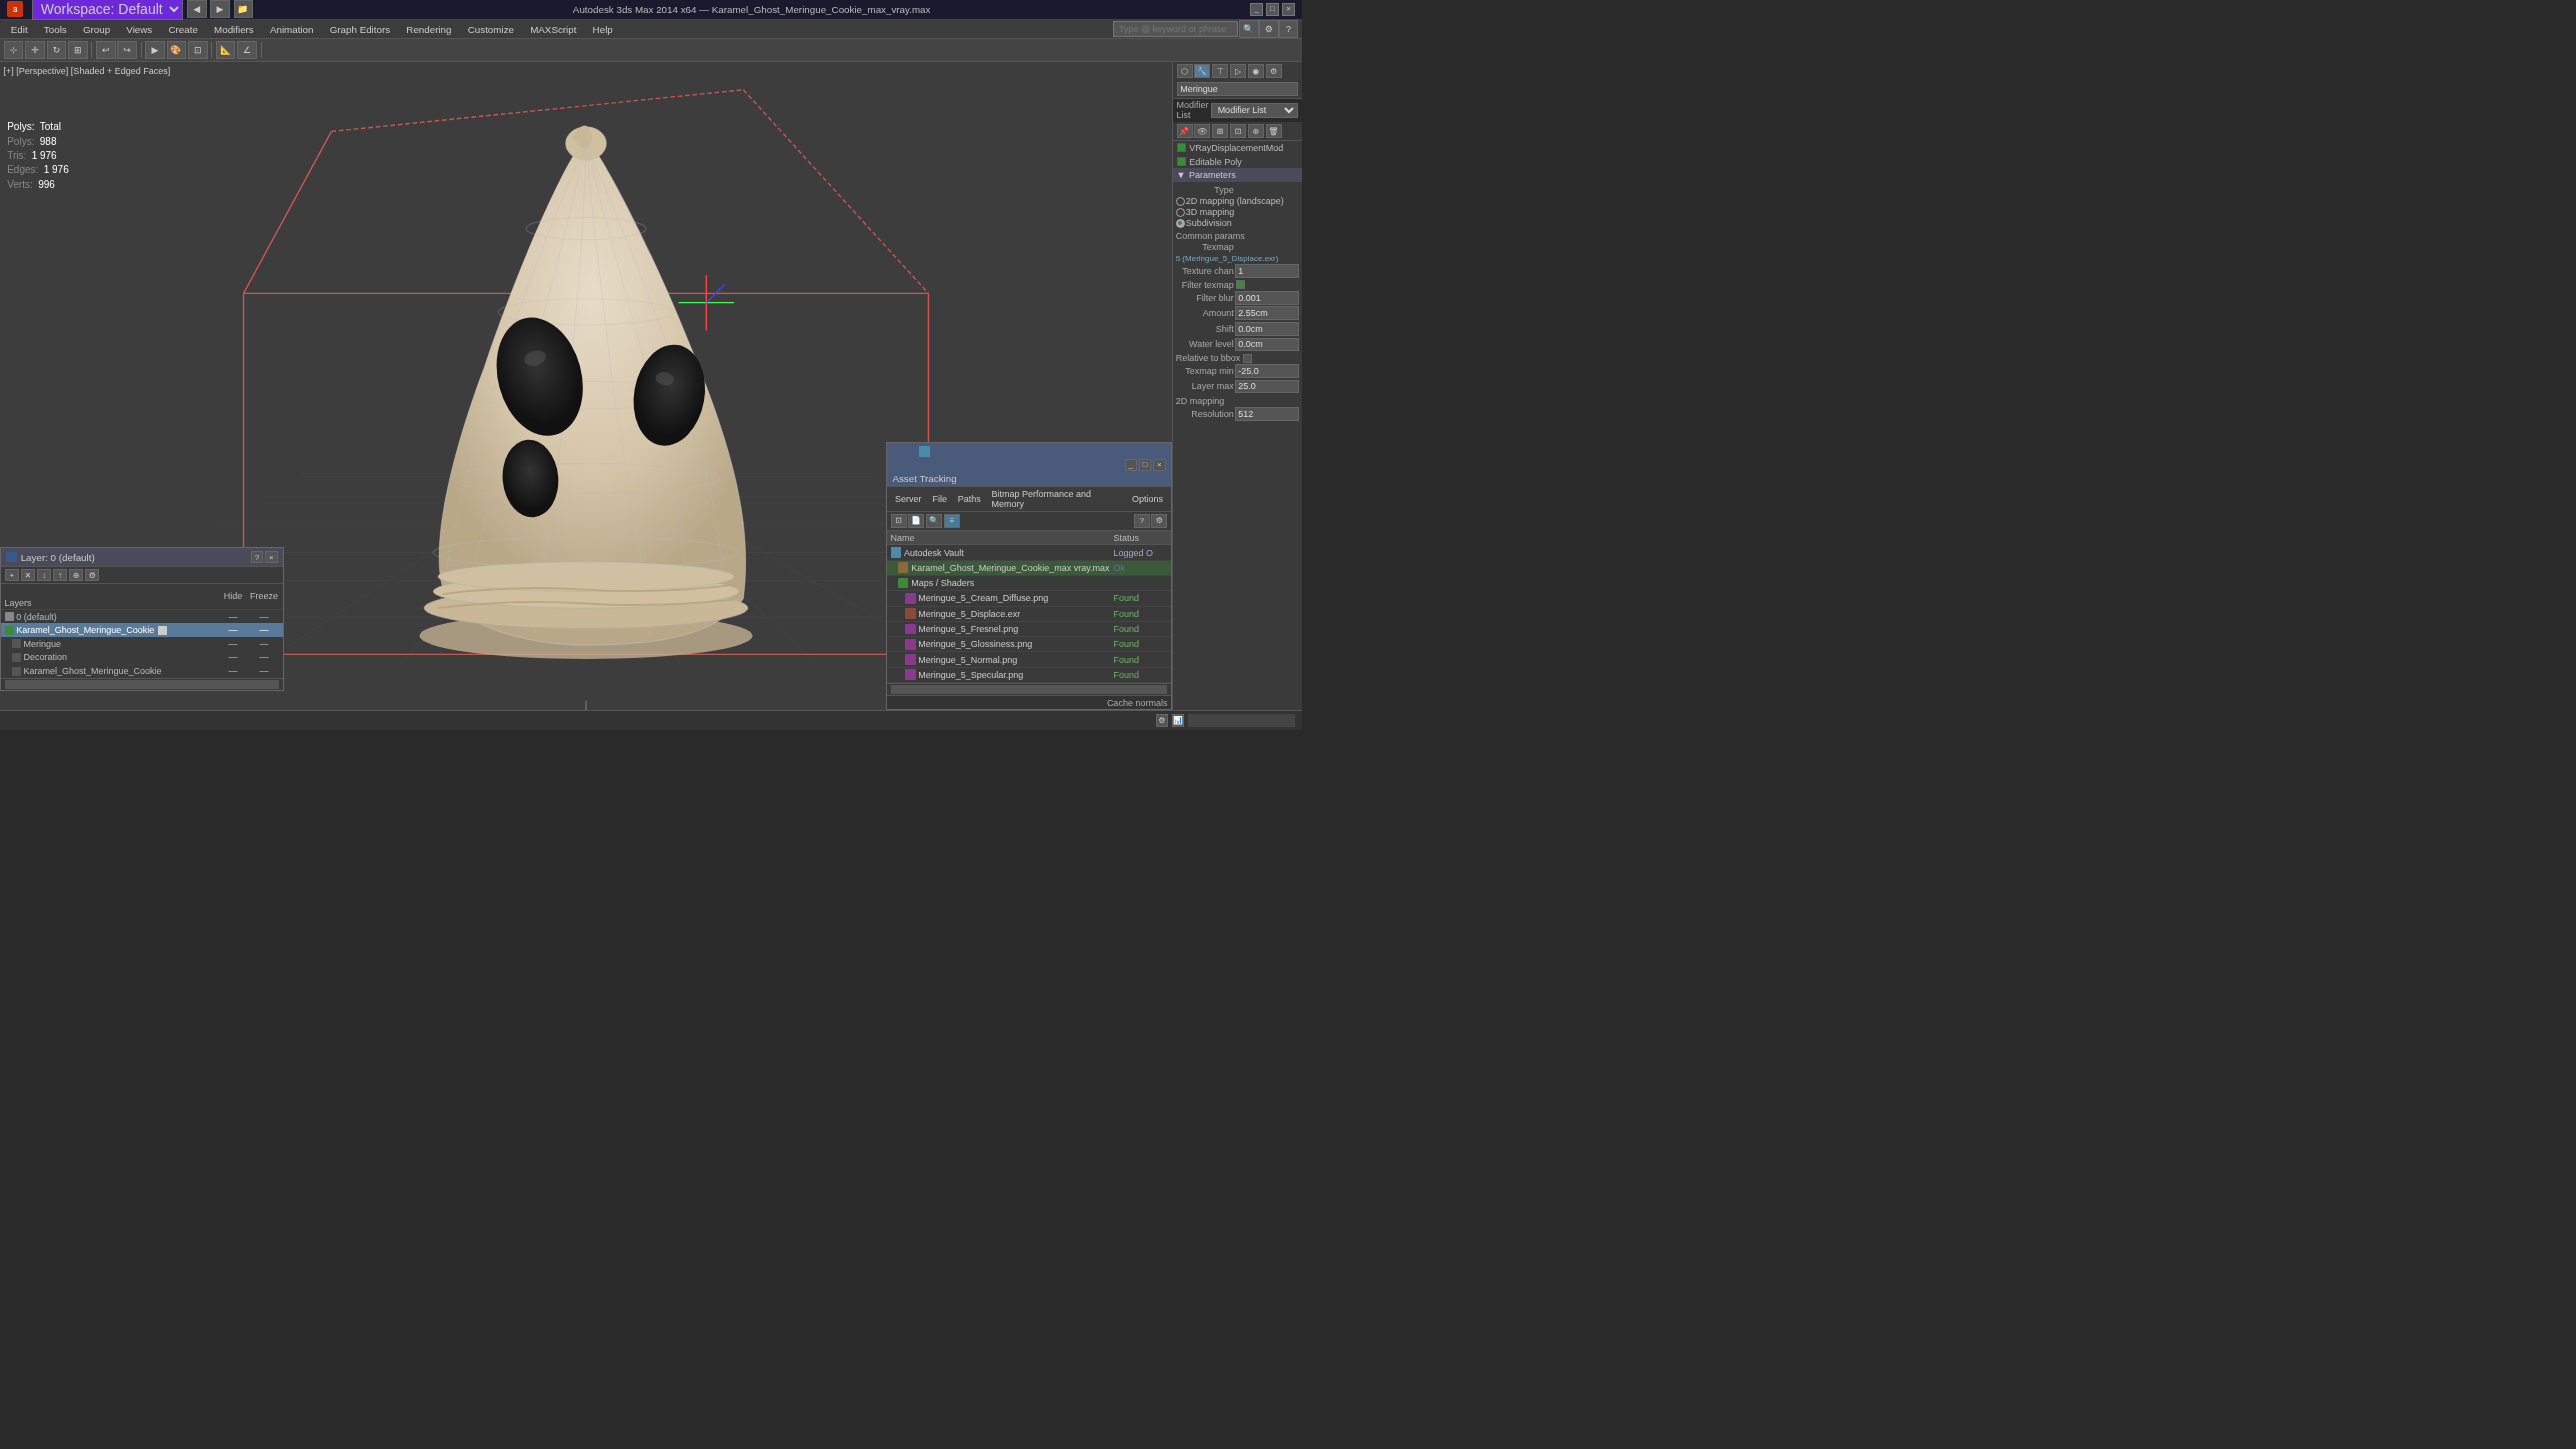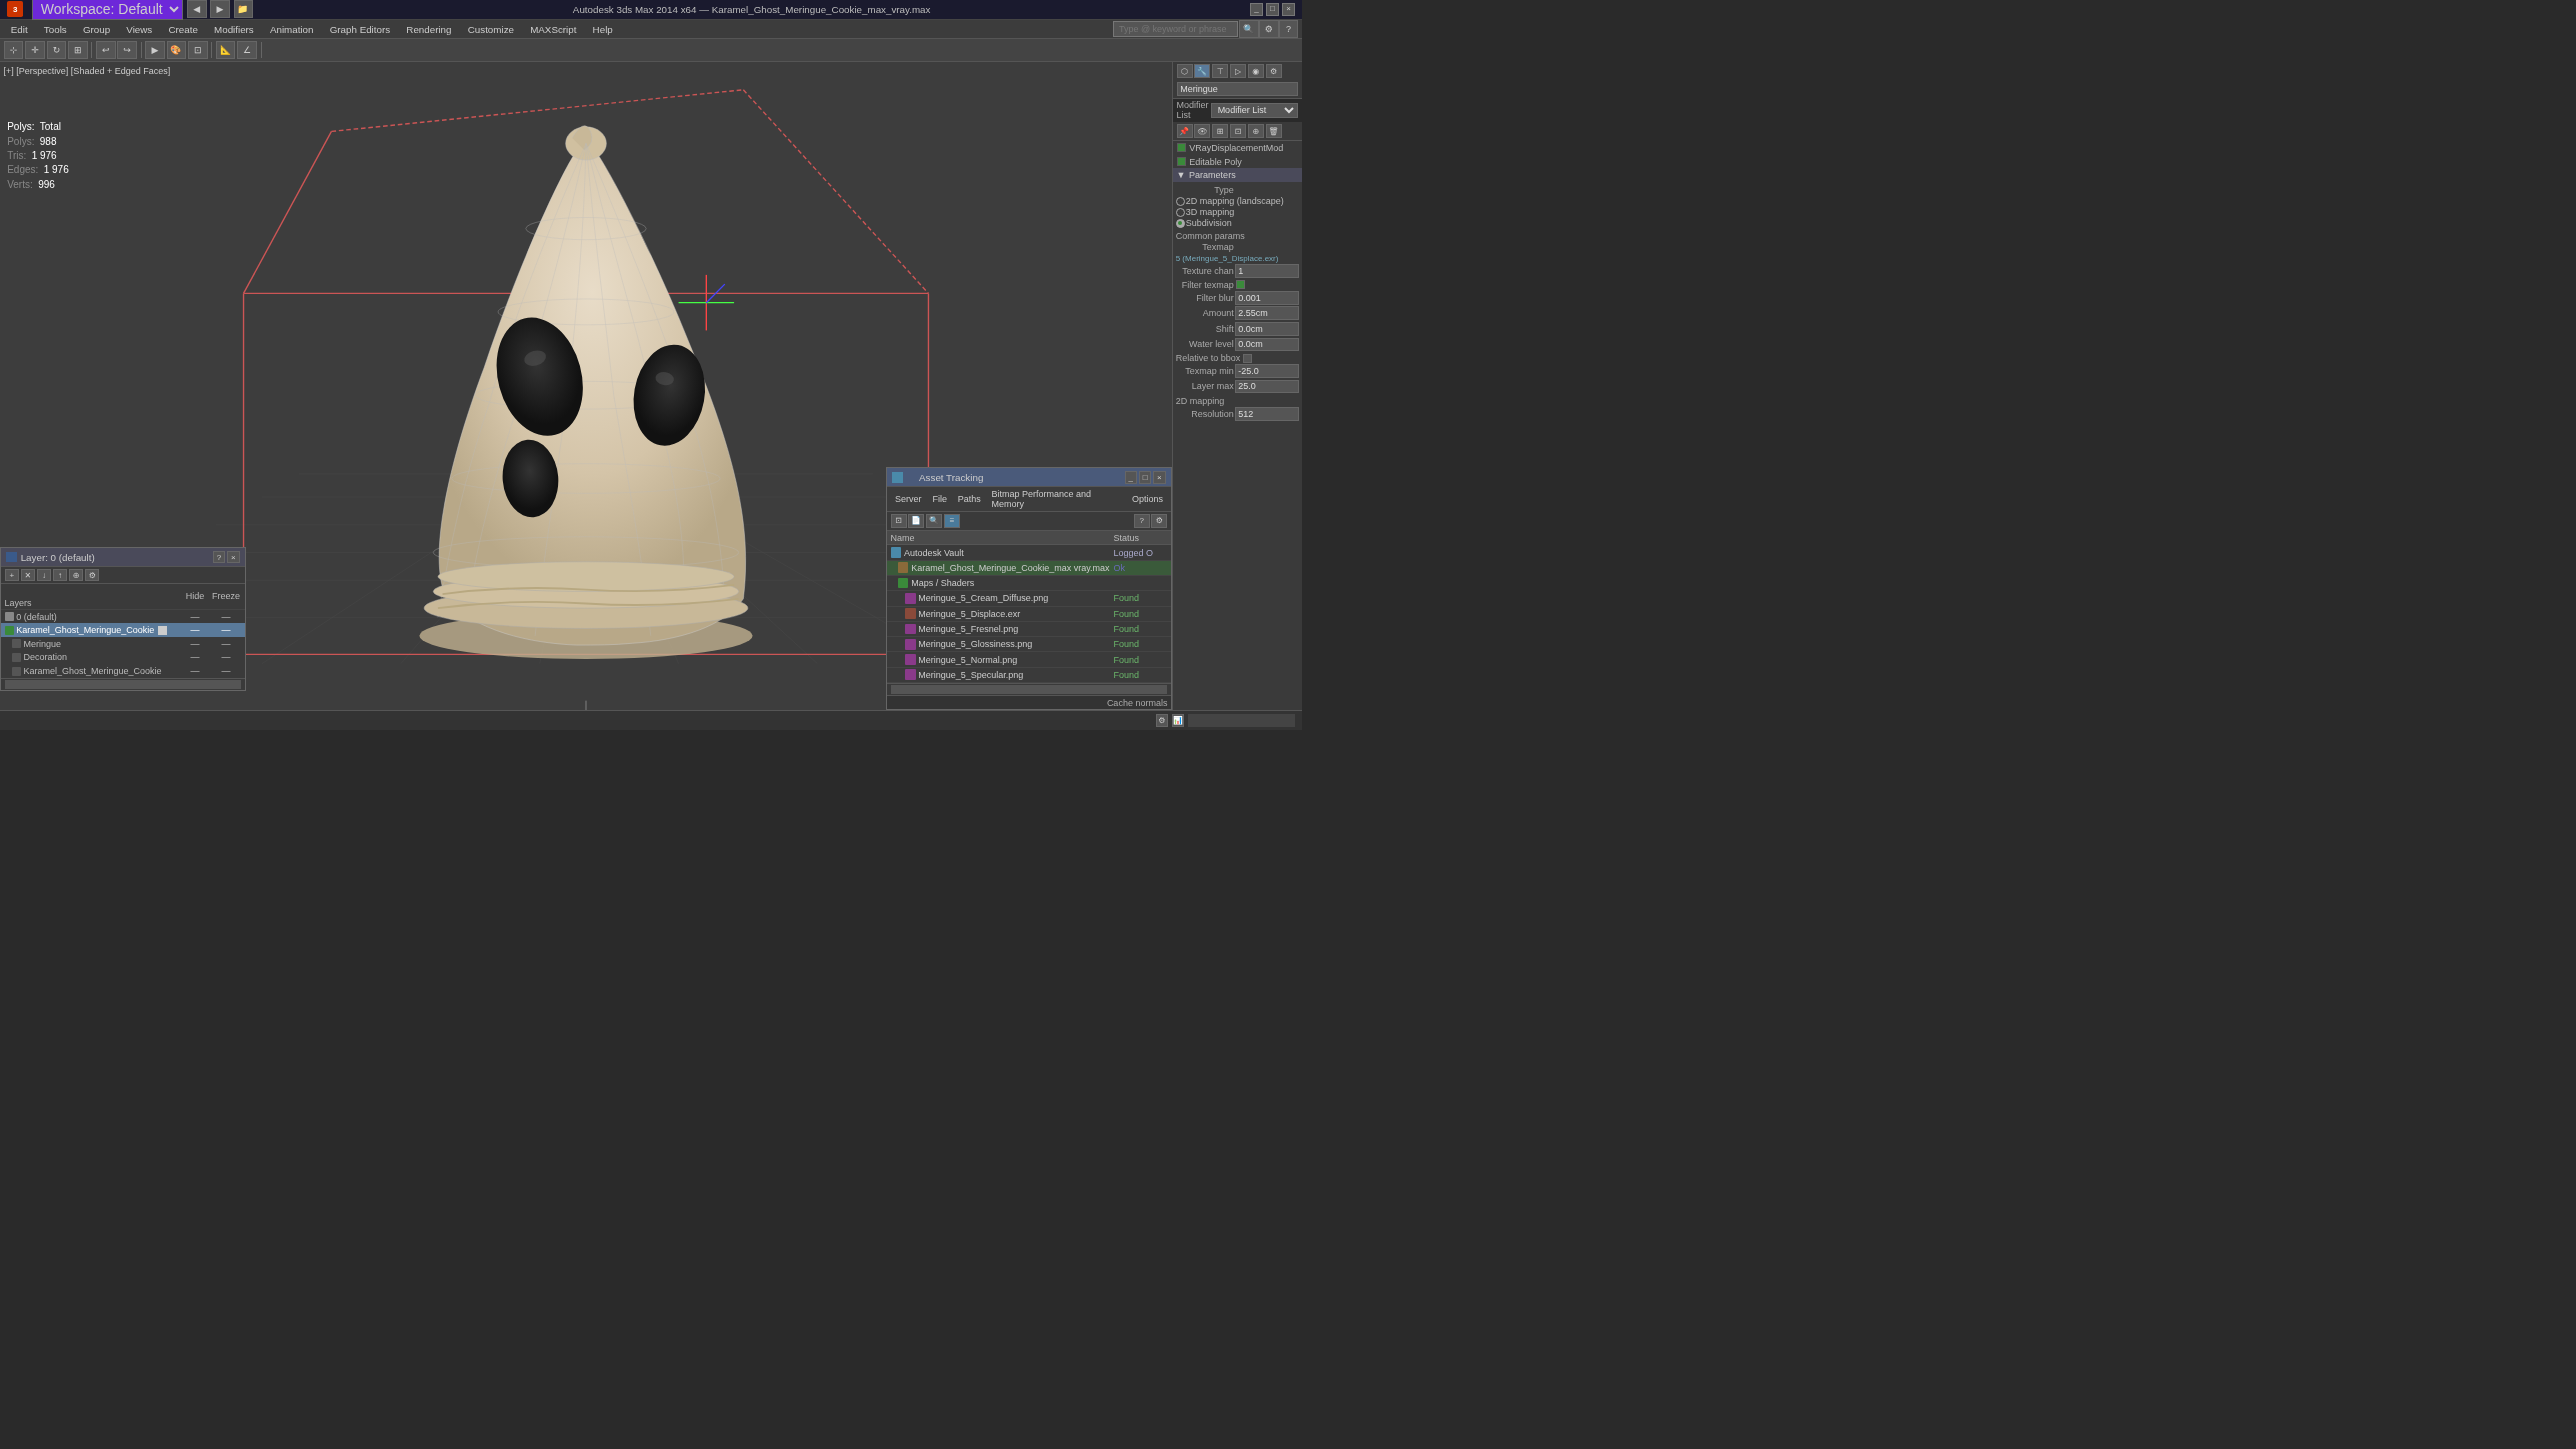--- a/index.html
+++ b/index.html
@@ -175,21 +175,21 @@
       display: flex; align-items: center;
       padding: 0 7.2px;
       font-size: 9px; color: #aaa;
     }
 
     
     #layers-panel {
       position: absolute;
       bottom: 19.7px;
       left: 0;
-      width: 246px;
+      width: 284px;
       background: #3a3a3a;
       border: 0.9px solid #666;
       z-index: 10;
     }
     #layers-title {
       background: #4a4a5a;
       padding: 2.7px 5.4px;
       display: flex; align-items: center;
       justify-content: space-between;
       border-bottom: 0.9px solid #555;
@@ -699,21 +699,21 @@
   <span></span>
   <div style="margin-left:auto; display:flex; gap:3.6px;">
     <div class="tool-btn" style="width:12.5px;height:12.5px;font-size:8px;">⚙</div>
     <div class="tool-btn" style="width:12.5px;height:12.5px;font-size:8px;">📊</div>
     <div style="width:107px; background:#444; height:12.5px;"></div>
   </div>
 </div>
 
 <div id="asset-tracking">
   <div id="asset-title-bar">
-    <div style="display:flex; align-items:center; gap:16px;">
+    <div style="display:flex; align-items:center; gap:16px;flex-direction:column;">
       <div style="width:10.7px;height:10.7px;background:#4a8aaa;"></div>
       <span>Asset Tracking</span>
     </div>
     <div style="display:flex; gap:1.8px;">
       <div class="tool-btn" style="width:12.5px;height:12.5px;font-size:8px;">_</div>
       <div class="tool-btn" style="width:12.5px;height:12.5px;font-size:8px;">□</div>
       <div class="tool-btn" style="width:12.5px;height:12.5px;font-size:8px;">×</div>
     </div>
   </div>
   <div class="asset-menu-bar">

